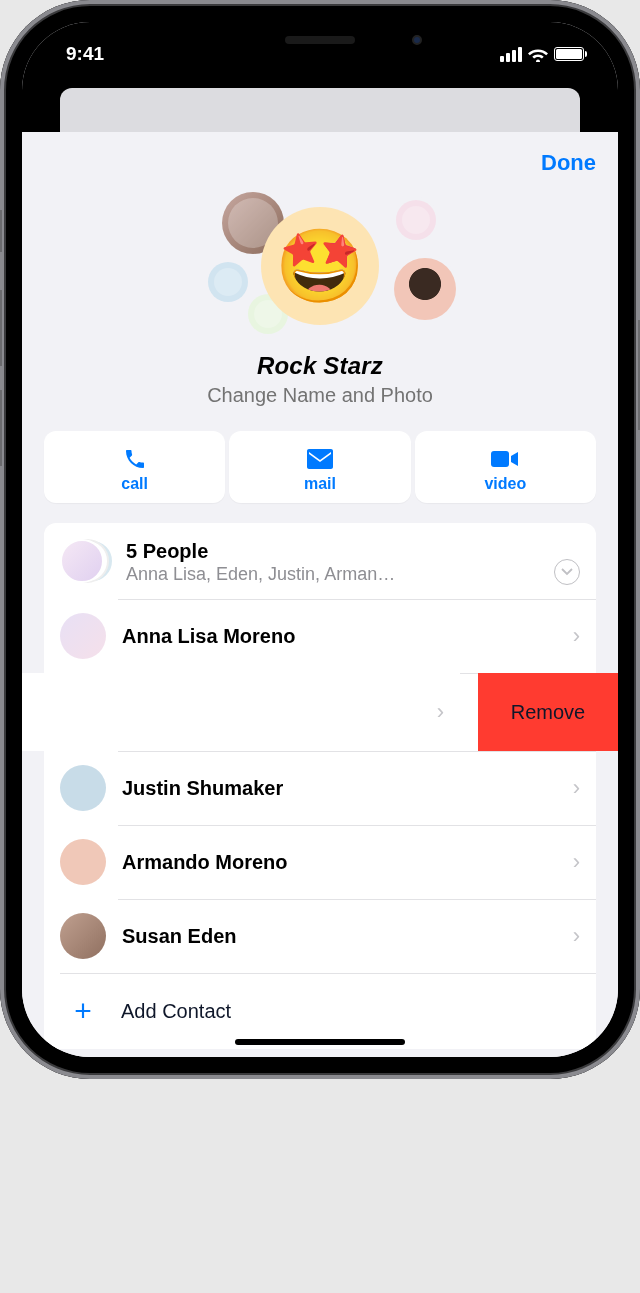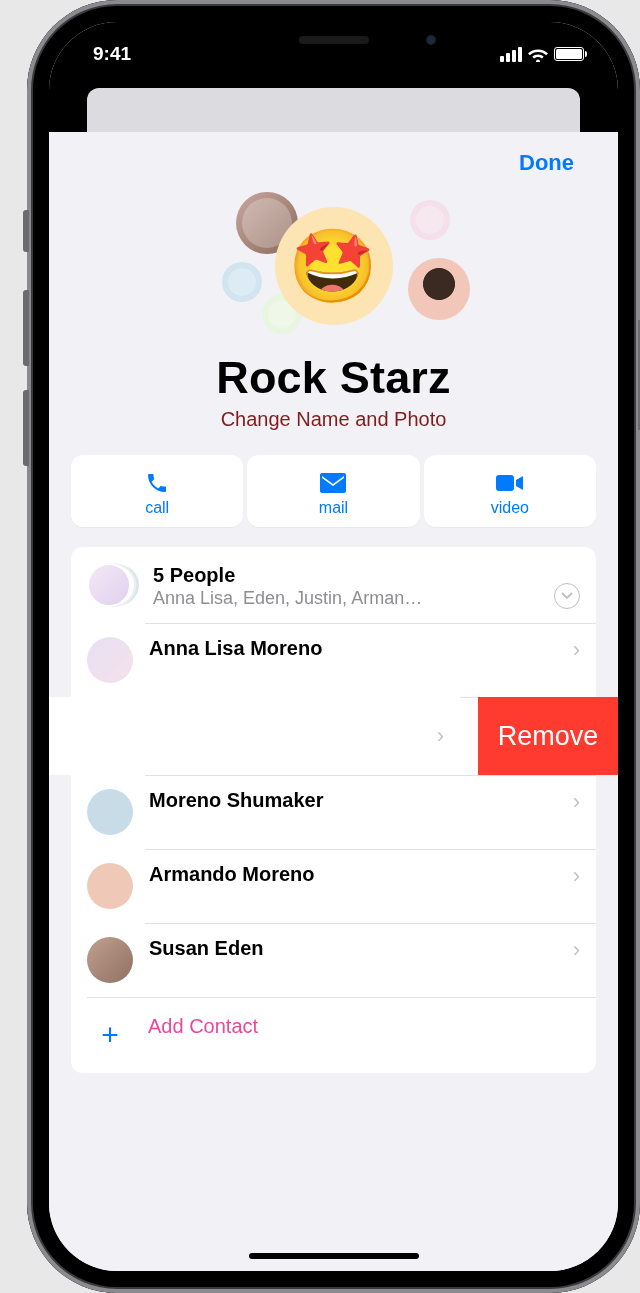--- a/index.html
+++ b/index.html
@@ -5,27 +5,26 @@
   * { box-sizing: border-box; margin: 0; padding: 0; }
   body {
     font-family: -apple-system, BlinkMacSystemFont, "Helvetica Neue", sans-serif;
     background: #e8e8e8;
     display: flex;
     justify-content: center;
     padding: 0;
   }
   .device {
     width: 640px;
-    height: 1293px;
+    height: 1079px;
     background: #000;
     border-radius: 90px;
     padding: 22px;
     position: relative;
     box-shadow: inset 0 0 0 4px #8a8a8f, inset 0 0 0 6px #3a3a3c;
-    margin-left: 27px;
   }
   .side-btn { position: absolute; background: #6b6b6e; }
   .sb1 { left: -4px; top: 210px; width: 6px; height: 42px; border-radius: 3px 0 0 3px; }
   .sb2 { left: -4px; top: 290px; width: 6px; height: 76px; border-radius: 3px 0 0 3px; }
   .sb3 { left: -4px; top: 390px; width: 6px; height: 76px; border-radius: 3px 0 0 3px; }
   .sb4 { right: -4px; top: 320px; width: 6px; height: 110px; border-radius: 0 3px 3px 0; }
 
   .screen {
     width: 100%;
     height: 100%;
@@ -76,58 +75,58 @@
     background: #f2f2f6;
     margin: 0 0 0 0;
     border-top-left-radius: 14px;
     border-top-right-radius: 14px;
     padding-bottom: 30px;
     position: relative;
     min-height: calc(100% - 110px);
   }
   .sheet-top {
     display: flex; justify-content: flex-end;
-    padding: 18px 44px 6px;
+    padding: 18px 22px 6px;
   }
   .done { color:#007aff; font-size:22px; font-weight:600; }
 
   .hero { text-align:center; padding: 4px 20px 14px; }
   .avatar-cluster { position:relative; width:300px; height:160px; margin:0 auto 6px;}
   .ac-main {
     width:118px;height:118px;border-radius:50%;
     background:#fde4b3;
     position:absolute;left:50%;top:50%;transform:translate(-50%,-50%);
     display:flex;align-items:center;justify-content:center;font-size:72px;
   }
   .ac-sm { position:absolute; border-radius:50%; box-shadow:0 0 0 3px #f2f2f6;}
   .ac1 { width:62px;height:62px;left:52px;top:6px;background:linear-gradient(135deg,#c7a8a0,#8a6a5a);}
   .ac2 { width:40px;height:40px;left:38px;top:76px;background:#d1e4f0;}
   .ac3 { width:40px;height:40px;left:78px;top:108px;background:#e8f5e0;}
   .ac4 { width:40px;height:40px;right:34px;top:14px;background:#f5e0ea;}
   .ac5 { width:62px;height:62px;right:14px;top:72px;background:#f2c6b8;}
   .ac-sm::after{content:'';position:absolute;inset:6px;border-radius:50%;background:rgba(255,255,255,0.25);}
   .ac5::after{background:radial-gradient(circle at 50% 40%,#3a2a22 40%, transparent 42%);}
 
-  .hero h1 { font-size:45px; font-weight:700; color:#000; letter-spacing:0.2px;}
-  .hero-link { color:#7f1d1d; font-size:20px; margin-top:4px;}
-
-  .action-row { display:flex; gap:4px; padding:10px 22px 20px;}
+  .hero h1 { font-size:24px; font-weight:700; color:#000; letter-spacing:0.2px;font-style:italic;}
+  .hero-link { color:#737373; font-size:20px; margin-top:4px;}
+
+  .action-row { display:flex; gap:4px; padding:10px 22px 20px;font-weight:bold;}
   .action-btn {
     flex:1; background:#fff; border-radius:12px; padding:14px 4px 10px;
     text-align:center; color:#007aff;
     box-shadow:0 1px 1px rgba(0,0,0,0.04);
   }
   .action-btn .ic { height:28px; display:flex;align-items:center;justify-content:center; font-size:24px;}
   .action-btn .lbl { font-size:16px; margin-top:2px;}
 
   .list {
     margin: 0 22px; background:#fff; border-radius:12px; overflow:visible; position:relative;
   }
   .row {
-    display:flex; align-items:flex-start; padding:14px 16px; position:relative;
+    display:flex; align-items:center; padding:14px 16px; position:relative;
   }
   .row + .row::before, .swiped-wrap + .row::before, .row + .swiped-wrap::before {
     content:''; position:absolute; left:74px; right:0; top:0; height:1px; background:#e2e2e5;
   }
   .row.summary { align-items:flex-end; padding-top:16px;padding-bottom:14px;}
   .av-stack { width:56px; height:46px; position:relative; flex-shrink:0; margin-right:10px;}
   .av-stack span { position:absolute; width:44px;height:44px;border-radius:50%; border:2px solid #fff;}
   .av-stack .s1{left:10px;background:#d8e8f0;}
   .av-stack .s2{left:5px;background:#fff;border-color:#eee;}
   .av-stack .s3{left:0;background:linear-gradient(135deg,#f5e8f5,#e0d0f0);}
@@ -147,32 +146,32 @@
   .chev { color:#c5c5c9; font-size:22px; font-weight:300; flex-shrink:0;}
 
   .swiped-wrap { position:relative; height:78px; }
   .swiped-wrap::before{ content:''; position:absolute; left:74px; right:0; top:0; height:1px; background:#e2e2e5;}
   .swiped-row {
     position:absolute; display:flex; align-items:center; padding:14px 16px;
     top:0;bottom:0; left:-136px; right:136px; background:#fff;
   }
   .remove-btn {
     position:absolute; right:-22px; top:0; bottom:0; width:140px;
-    background:#ff3b30; color:#ffffff; font-size:27px;
+    background:#ff3b30; color:#0f172a; font-size:20px;
     display:flex;align-items:center;justify-content:center;
   }
 
   .row.add { padding:18px 16px;}
   .plus {
     width:40px;height:40px;border-radius:50%;
     display:flex;align-items:center;justify-content:center;
     color:#007aff; font-size:30px; font-weight:300;
     margin-right:18px;margin-left:3px; flex-shrink:0;
   }
-  .add-lbl { color:#ec4899; font-size:20px; font-weight:400;}
+  .add-lbl { color:#0f172a; font-size:20px; font-weight:400;}
   .row.add::before { left:16px; }
 
   .home-ind {
     position:absolute; bottom:12px; left:50%; transform:translateX(-50%);
     width:170px;height:6px;background:#000;border-radius:4px;
   }
 </style>
 </head>
 <body>
 
@@ -285,21 +284,21 @@
         <div class="swiped-wrap">
           <div class="swiped-row">
             <div class="name">den Sears</div>
             <div class="chev">›</div>
           </div>
           <div class="remove-btn">Remove</div>
         </div>
 
         <div class="row">
           <div class="av person1"></div>
-          <div class="name">Moreno Shumaker</div>
+          <div class="name">Justin Shumaker</div>
           <div class="chev">›</div>
         </div>
 
         <div class="row">
           <div class="av person2"></div>
           <div class="name">Armando Moreno</div>
           <div class="chev">›</div>
         </div>
 
         <div class="row">

